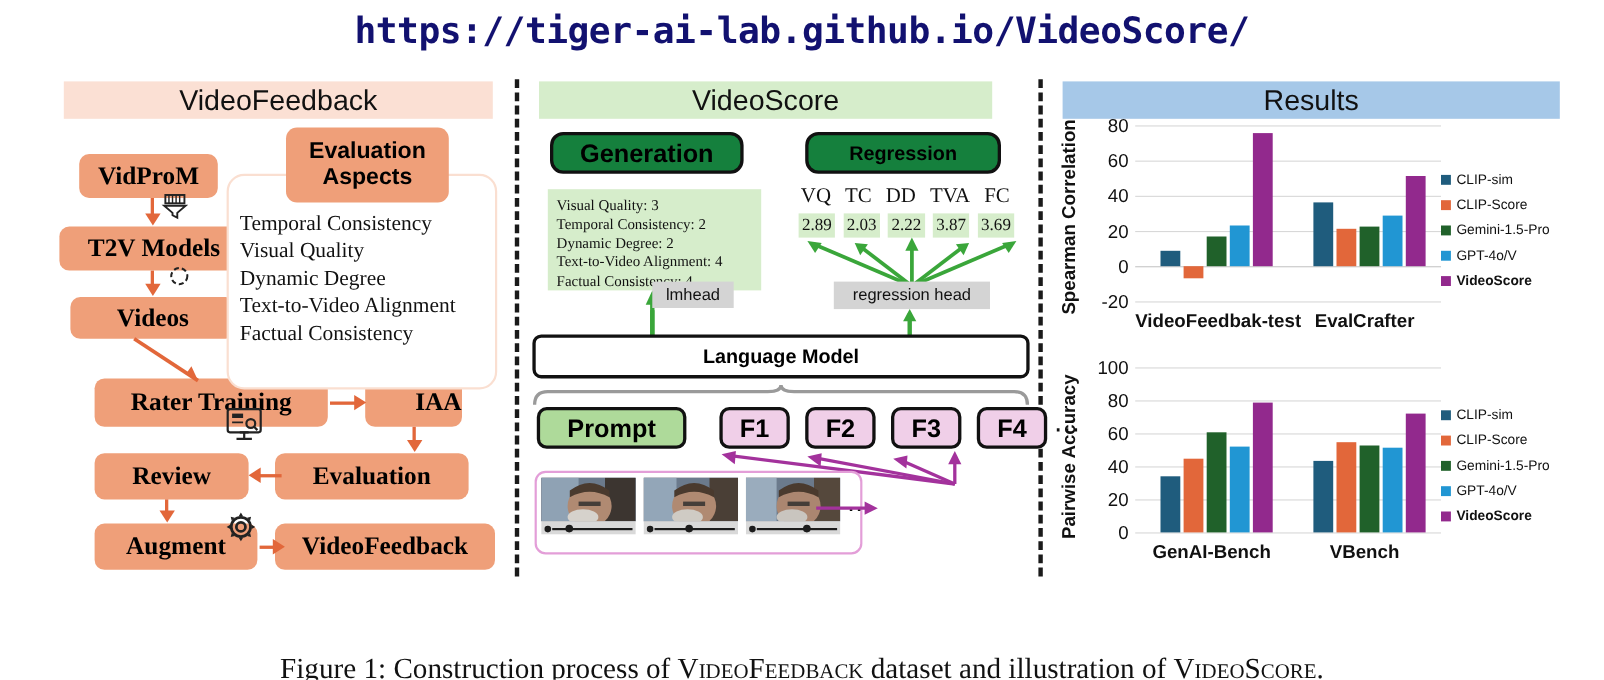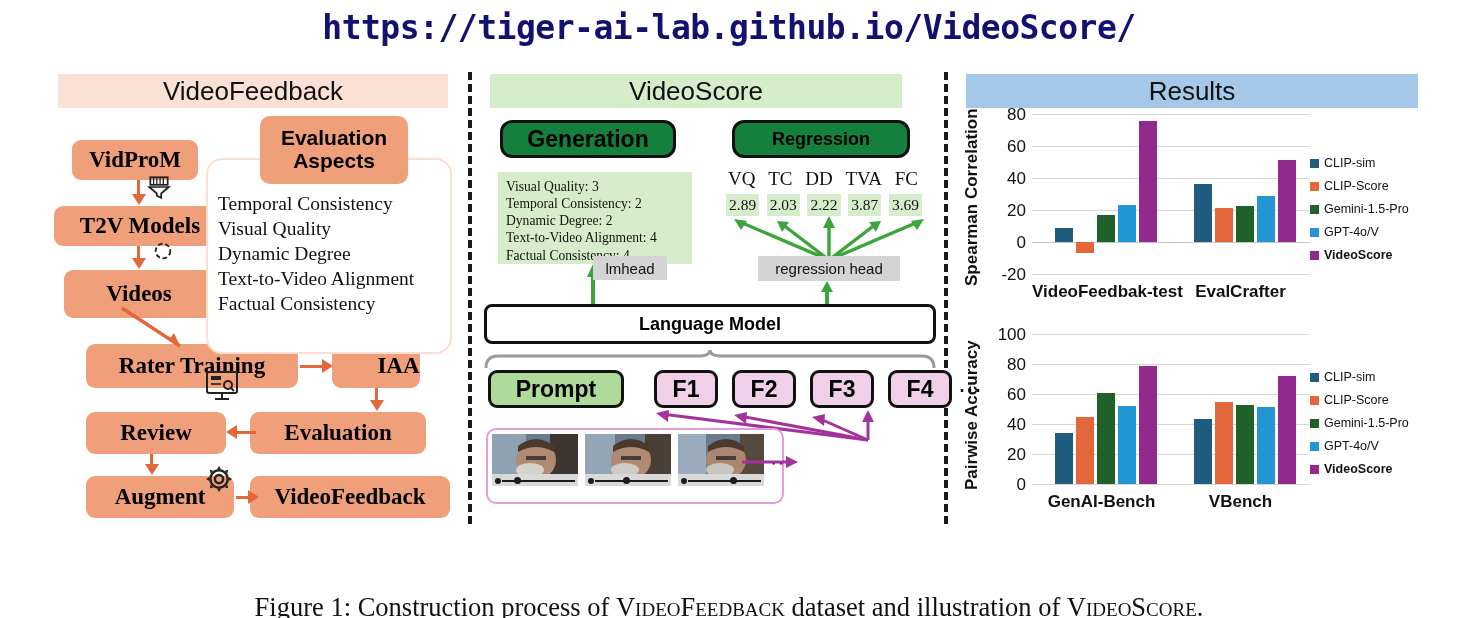--- a/index.html
+++ b/index.html
@@ -42,21 +42,21 @@
   
   .pbox {
     position:absolute; background:#ef9f79; border-radius:9px;
     color:#000; font-family:"Liberation Serif", serif;
     font-weight:700; text-align:center;
     display:flex; align-items:center; justify-content:center;
     font-size:23px;
   }
   #box-vidprom   { left:72px;  top:68px;  width:126px; height:40px; }
   #box-t2v       { left:54px;  top:134px; width:172px; height:40px; }
-  #box-videos    { left:64px;  top:198px; width:150px; height:48px; }
+  #box-videos    { left:64px;  top:198px; width:150px; height:38px; }
   #box-rater     { left:86px;  top:272px; width:212px; height:44px; }
   #box-iaa       { left:332px; top:272px; width:88px;  height:44px;padding-left:45px; }
   #box-review    { left:86px;  top:340px; width:140px; height:42px; }
   #box-annot     { left:250px; top:340px; width:176px; height:42px; }
   #box-augment   { left:86px;  top:404px; width:148px; height:42px; }
   #box-vfb       { left:250px; top:404px; width:200px; height:42px; }
 
   #aspects-card {
     position:absolute; left:206px; top:86px; width:246px; height:196px;
     border:2.5px solid #fadfd1; border-radius:16px; background:#fff;

